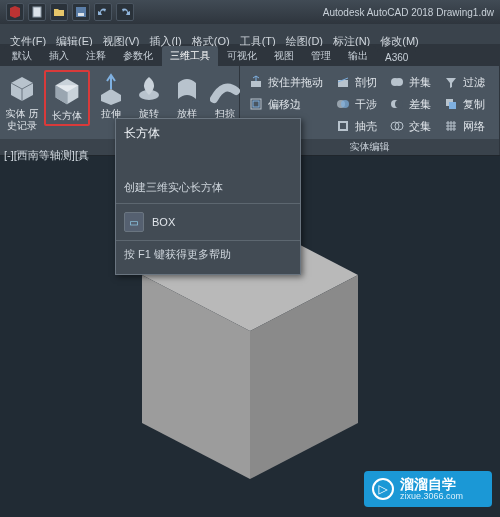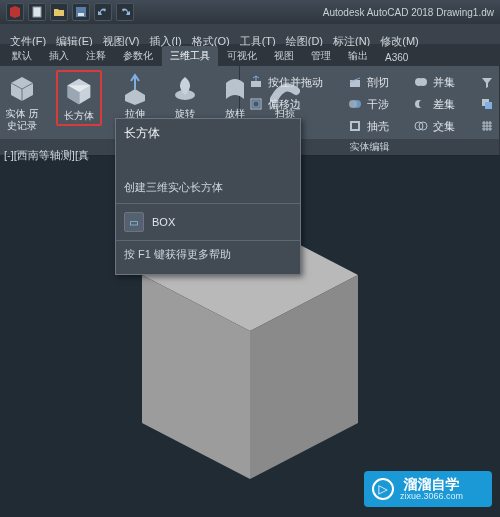--- a/index.html
+++ b/index.html
@@ -12,41 +12,41 @@
     
     .menubar { height:20px; background:#3a434c; display:flex; align-items:center; padding:0 6px; gap:2px; }
     .menu-item { color:#d0d6dc; font-size:11px; padding:1px 4px;margin-top:14px; }
     
     .tabbar { height:22px; background:#2e353d; display:flex; align-items:flex-end; padding:0 4px; }
     .tab { color:#c8d0d8; font-size:10px; padding:3px 8px; background:#2e353d; border-radius:3px 3px 0 0; margin-right:1px; white-space:nowrap; }
     .tab.active { background:#4a5560; color:#fff; }
     
     .ribbon { height:90px; background:#4a5560; display:flex; border-bottom:1px solid #20262c; }
     .panel { border-right:1px solid #2e353d; display:flex; flex-direction:column; }
-    .panel-body { flex:1; display:flex; align-items:flex-start; padding:4px 4px 0 4px; gap:16px; }
+    .panel-body { flex:1; display:flex; align-items:flex-start; padding:4px 4px 0 4px; gap:4px; }
     .panel-label { height:16px; background:#3a434c; color:#c8d0d8; font-size:10px; display:flex; align-items:center; justify-content:center; }
     .bigbtn { width:40px; display:flex; flex-direction:column; align-items:center; gap:2px; cursor:pointer; }
     .bigbtn .ic { width:36px; height:36px; display:flex; align-items:center; justify-content:center; }
     .bigbtn .lbl { color:#e0e5ea; font-size:10px; text-align:center; line-height:12px; }
     .highlight { border:2px solid #d93a3a; border-radius:2px; padding:0px 1px 2px 1px; }
     .smallrow { display:flex; flex-direction:column; gap:2px; padding-top:2px; }
     .smallbtn { height:20px; display:flex; align-items:center; gap:4px; padding:0 4px; cursor:pointer; white-space:nowrap; }
     .smallbtn .si { width:16px; height:16px; display:flex; align-items:center; justify-content:center; }
     .smallbtn .sl { color:#e0e5ea; font-size:11px; }
     
     .tooltip { position:absolute; left:115px; top:118px; width:186px; background:#424b54; border:1px solid #6a7580; box-shadow:2px 2px 6px rgba(0,0,0,.5); z-index:50; }
     .tt-title { padding:6px 8px 4px 8px; color:#eef2f6; font-size:12px; font-weight:500; }
     .tt-desc { padding:0 8px 6px 8px; color:#cfd6dd; font-size:11px;margin-top:34px; }
     .tt-sep { height:1px; background:#5d6770; margin:2px 0; }
     .tt-row { padding:6px 8px; display:flex; align-items:center; gap:8px; }
     .tt-ic { width:20px; height:20px; background:#556070; border:1px solid #6a7580; border-radius:2px; display:flex; align-items:center; justify-content:center; font-size:10px; color:#9adfff; }
     .tt-cmd { color:#e0e5ea; font-size:11px; font-weight:500; }
     .tt-help { padding:4px 8px 12px 8px; color:#cfd6dd; font-size:11px; }
     
-    .viewport { position:absolute; top:156px; left:0; width:500px; height:361px; background:#212b34;text-align:center; }
+    .viewport { position:absolute; top:156px; left:0; width:500px; height:361px; background:#212b34; }
     .vp-label { position:absolute; top:-8px; left:4px; color:#cfd6dd; font-size:11px; }
     
     .watermark { position:absolute; right:8px; bottom:10px; width:128px; height:36px; background:#1b98d6; border-radius:4px; display:flex; align-items:center; padding:0 8px; gap:6px; }
     .watermark .wm-ic { width:22px; height:22px; border:2px solid #fff; border-radius:50%; display:flex; align-items:center; justify-content:center; color:#fff; font-size:12px; }
     .watermark .wm-txt { color:#fff; font-size:14px; font-weight:600; line-height:14px; }
     .watermark .wm-sub { color:#d9f0fb; font-size:9px; }
     .cube-wrap { position:absolute; left:120px; top:45px; width:260px; height:280px; }
   </style>
 </head>
 <body>

